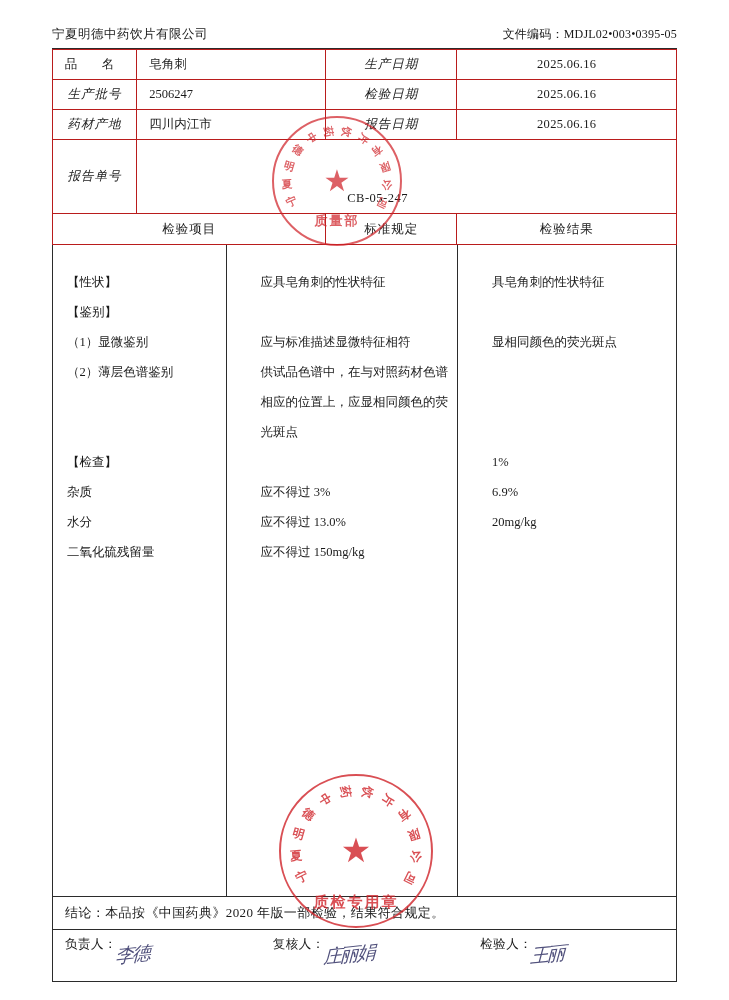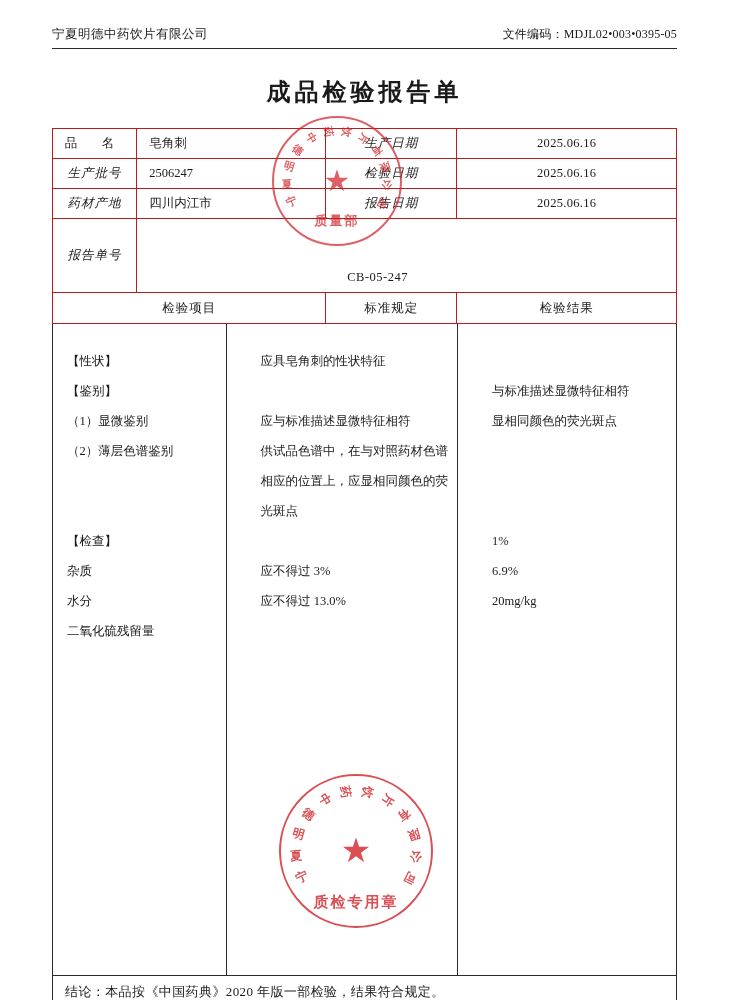--- a/index.html
+++ b/index.html
@@ -230,21 +230,20 @@
 </head>
 <body>
 
 <div class="page">
 
   <div class="header-row">
     <div class="company-name">宁夏明德中药饮片有限公司</div>
     <div class="doc-code">文件编码：MDJL02•003•0395-05</div>
   </div>
 
-  <div class="title">成品检验报告单</div>
 
   <table class="main">
     <colgroup>
       <col style="width:13.5%">
       <col style="width:30.3%">
       <col style="width:21.0%">
       <col style="width:35.2%">
     </colgroup>
     <tbody>
       <tr>
@@ -329,25 +328,26 @@
     <div class="col col-std">
       <div class="line std-text">应具皂角刺的性状特征</div>
       <div class="blank"></div>
       <div class="line std-text">应与标准描述显微特征相符</div>
       <div class="line std-text">供试品色谱中，在与对照药材色谱</div>
       <div class="line std-text">相应的位置上，应显相同颜色的荧</div>
       <div class="line std-text">光斑点</div>
       <div class="blank"></div>
       <div class="line std-text">应不得过 3%</div>
       <div class="line std-text">应不得过 13.0%</div>
+      <div class="line std-text">应不得过 150mg/kg</div>
     </div>
 
     <div class="col col-res">
-      <div class="blank"></div>
-      <div class="line res-text">与标准描述显微特征相符</div>
+      <div class="line res-text">具皂角刺的性状特征</div>
+      <div class="blank"></div>
       <div class="line res-text">显相同颜色的荧光斑点</div>
       <div class="blank"></div>
       <div class="blank"></div>
       <div class="blank"></div>
       <div class="line res-text">1%</div>
       <div class="line res-text">6.9%</div>
       <div class="line res-text">20mg/kg</div>
     </div>
   </div>
 

